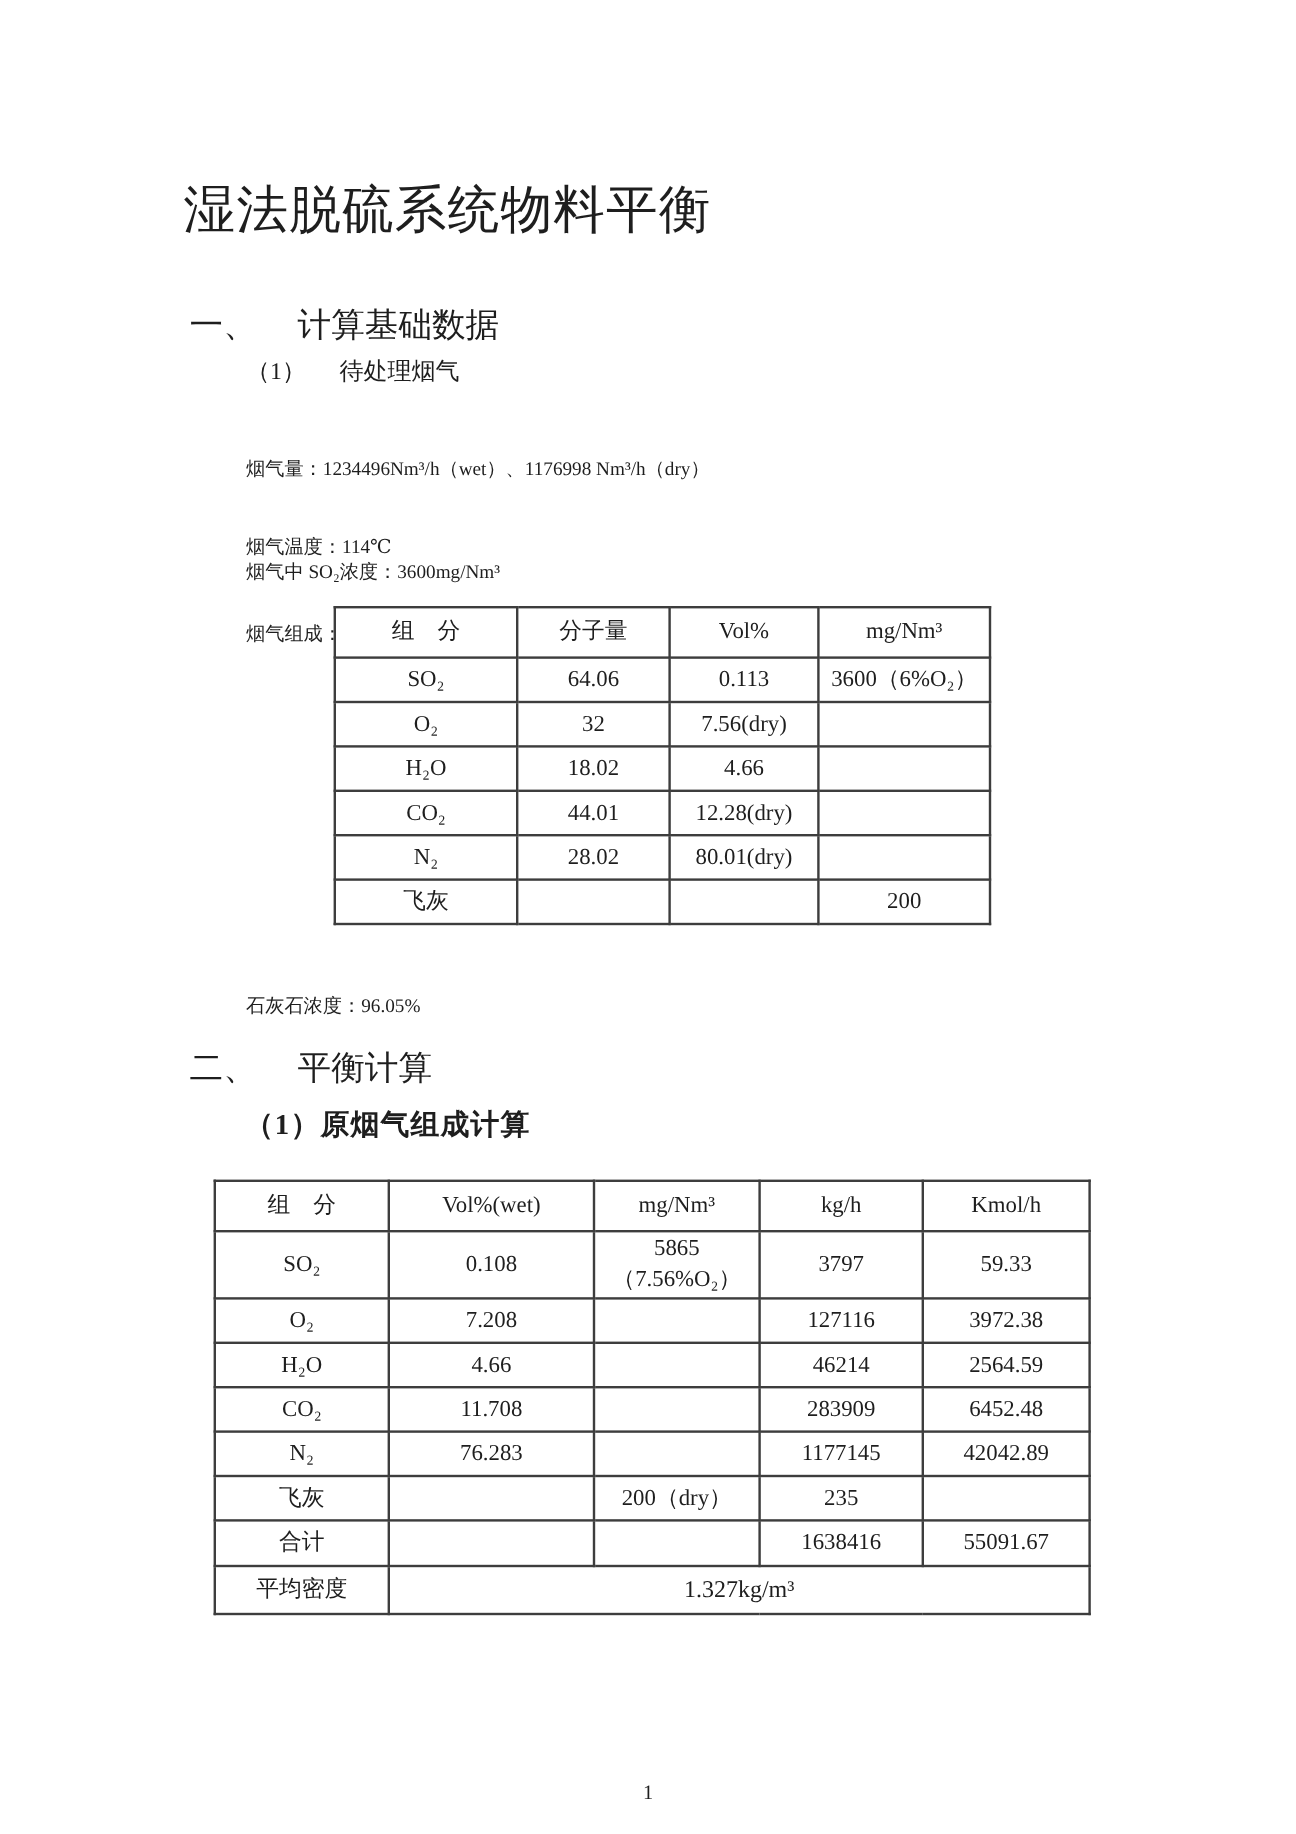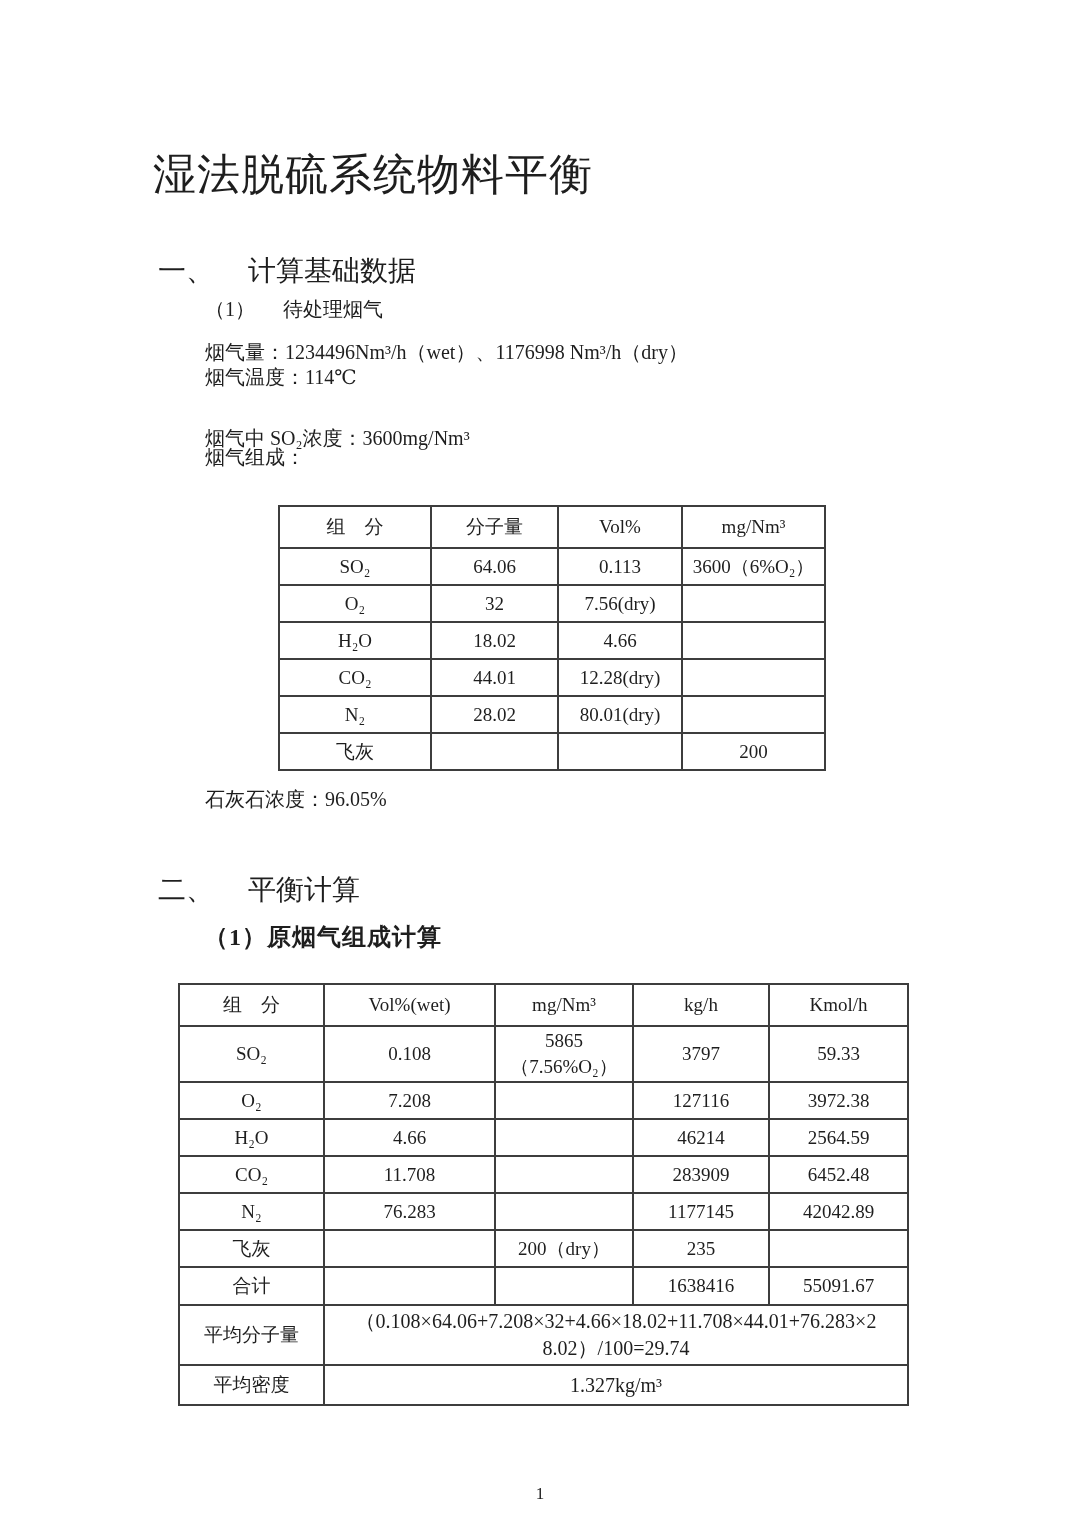--- a/index.html
+++ b/index.html
@@ -34,22 +34,23 @@
   .sec-head .sec-title { margin-left: 34px; }
 
   .sub-head {
     font-size: 20px;
     white-space: nowrap;
   }
   .sub-head .sub-title { margin-left: 28px; }
 
   .body-line {
     left: 205px;
-    font-size: 20px;
-    white-space: nowrap;
+    font-size: 16px;
+    white-space: nowrap;
+    margin-top: 42px;
   }
 
   .sub-head-bold {
     left: 204px;
     font-size: 24px;
     font-weight: 700;
     letter-spacing: 1px;
     white-space: nowrap;
     font-family: Liberation Serif, serif;
   }
@@ -100,23 +101,23 @@
 
   <div class="abs sec-head" style="left:158px; top:252px;">
     <span>一、</span><span class="sec-title">计算基础数据</span>
   </div>
 
   <div class="abs sub-head" style="left:205px; top:296px;">
     <span>（1）</span><span class="sub-title">待处理烟气</span>
   </div>
 
   <div class="abs body-line" style="top:339px;">烟气量：1234496Nm³/h（wet）、1176998 Nm³/h（dry）</div>
-  <div class="abs body-line" style="top:364px;">烟气温度：114℃</div>
+  <div class="abs body-line" style="top:404px;">烟气温度：114℃</div>
   <div class="abs body-line" style="top:425px;">烟气中 SO₂浓度：3600mg/Nm³</div>
-  <div class="abs body-line" style="top:444px;">烟气组成：</div>
+  <div class="abs body-line" style="top:476px;">烟气组成：</div>
 
   <table class="abs t1">
     <colgroup>
       <col style="width:152px">
         <col style="width:127px">
         <col style="width:124px">
         <col style="width:143px">
     </colgroup>
     <tbody>
         <tr class="hdr">
@@ -231,25 +232,20 @@
       <td>235</td>
       <td></td>
     </tr>
     <tr class="total">
       <td>合计</td>
       <td></td>
       <td></td>
       <td>1638416</td>
       <td>55091.67</td>
     </tr>
-    <tr class="formula">
-      <td>平均分子量</td>
-      <td class="merged" colspan="4">（0.108×64.06+7.208×32+4.66×18.02+11.708×44.01+76.283×2
-8.02）/100=29.74</td>
-    </tr>
     <tr class="density">
       <td>平均密度</td>
       <td class="merged" colspan="4">1.327kg/m³</td>
     </tr>
   </tbody>
     </table>
 
   <div class="abs page-num">1</div>
 
 </div>

